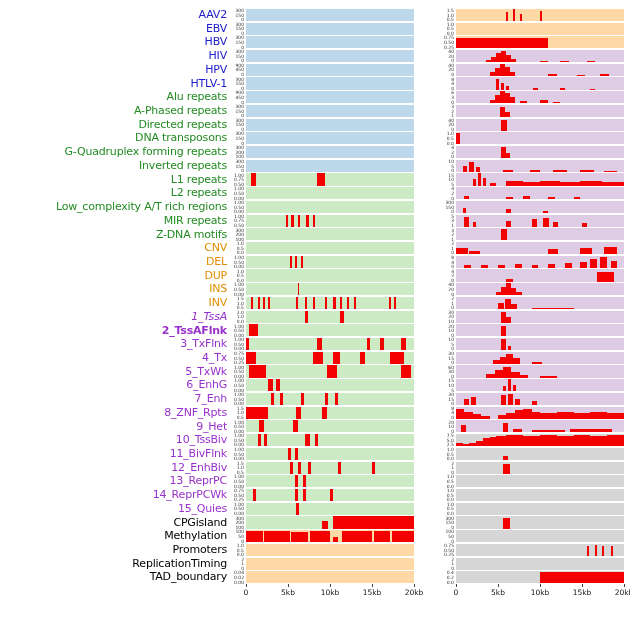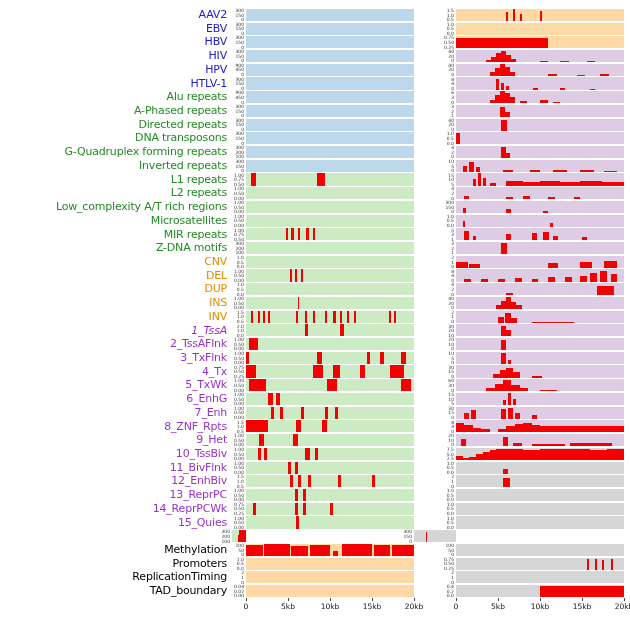--- a/index.html
+++ b/index.html
@@ -326,38 +326,20 @@
           <span>150</span>
           <span>0</span>
         </div>
         <div class="panel" style="background: rgb(222, 203, 228);">
           <div class="bar" style="left: 4%; width: 2%; height: 40%; background: rgb(244, 0, 0);"></div>
           <div class="bar" style="left: 30%; width: 3%; height: 30%; background: rgb(244, 0, 0);"></div>
           <div class="bar" style="left: 52%; width: 3%; height: 20%; background: rgb(244, 0, 0);"></div>
         </div>
       </div>
       <div class="row">
-        <div class="tlabel" style="color: rgb(34, 139, 34);">Microsatellites</div>
-        <div class="yticks">
-          <span>1.00</span>
-          <span>0.50</span>
-          <span>0.00</span>
-        </div>
-        <div class="panel" style="background: rgb(204, 235, 197);"></div>
-        <div class="yticks">
-          <span>1.0</span>
-          <span>0.5</span>
-          <span>0.0</span>
-        </div>
-        <div class="panel" style="background: rgb(222, 203, 228);">
-          <div class="bar" style="left: 4%; width: 1.5%; height: 50%; background: rgb(244, 0, 0);"></div>
-          <div class="bar" style="left: 56%; width: 1.5%; height: 30%; background: rgb(244, 0, 0);"></div>
-        </div>
-      </div>
-      <div class="row">
         <div class="tlabel" style="color: rgb(34, 139, 34);">MIR repeats</div>
         <div class="yticks">
           <span>1.00</span>
           <span>0.75</span>
           <span>0.50</span>
         </div>
         <div class="panel" style="background: rgb(204, 235, 197);">
           <div class="bar" style="left: 24%; width: 1.3%; height: 100%; background: rgb(244, 0, 0);"></div>
           <div class="bar" style="left: 27%; width: 1.3%; height: 100%; background: rgb(244, 0, 0);"></div>
           <div class="bar" style="left: 31%; width: 1.3%; height: 100%; background: rgb(244, 0, 0);"></div>
@@ -539,21 +521,21 @@
           <span>30</span>
           <span>20</span>
           <span>10</span>
         </div>
         <div class="panel" style="background: rgb(222, 203, 228);">
           <div class="bar" style="left: 27%; width: 3%; height: 90%; background: rgb(244, 0, 0);"></div>
           <div class="bar" style="left: 30%; width: 2.5%; height: 50%; background: rgb(244, 0, 0);"></div>
         </div>
       </div>
       <div class="row">
-        <div class="tlabel" style="color: rgb(153, 50, 204);">2_TssAFlnk</div>
+        <div class="tlabel" style="color: rgb(153, 50, 204); font-weight: bold;">2_TssAFlnk</div>
         <div class="yticks">
           <span>1.00</span>
           <span>0.50</span>
           <span>0.00</span>
         </div>
         <div class="panel" style="background: rgb(204, 235, 197);">
           <div class="bar" style="left: 2%; width: 5%; height: 100%; background: rgb(244, 0, 0);"></div>
         </div>
         <div class="yticks">
           <span>20</span>
@@ -876,20 +858,21 @@
           <div class="bar" style="left: 30%; width: 1.4%; height: 100%; background: rgb(244, 0, 0);"></div>
         </div>
         <div class="yticks">
           <span>1.0</span>
           <span>0.5</span>
           <span>0.0</span>
         </div>
         <div class="panel" style="background: rgb(214, 214, 214);"></div>
       </div>
       <div class="row">
+        <div class="tlabel" style="color: rgb(0, 0, 0);">CPGisland</div>
         <div class="yticks">
           <span>300</span>
           <span>200</span>
           <span>100</span>
         </div>
         <div class="panel" style="background: rgb(204, 235, 197);">
           <div class="bar" style="left: 45%; width: 4%; height: 60%; background: rgb(244, 0, 0);"></div>
           <div class="bar" style="left: 52%; width: 48%; height: 100%; background: rgb(244, 0, 0);"></div>
         </div>
         <div class="yticks">

